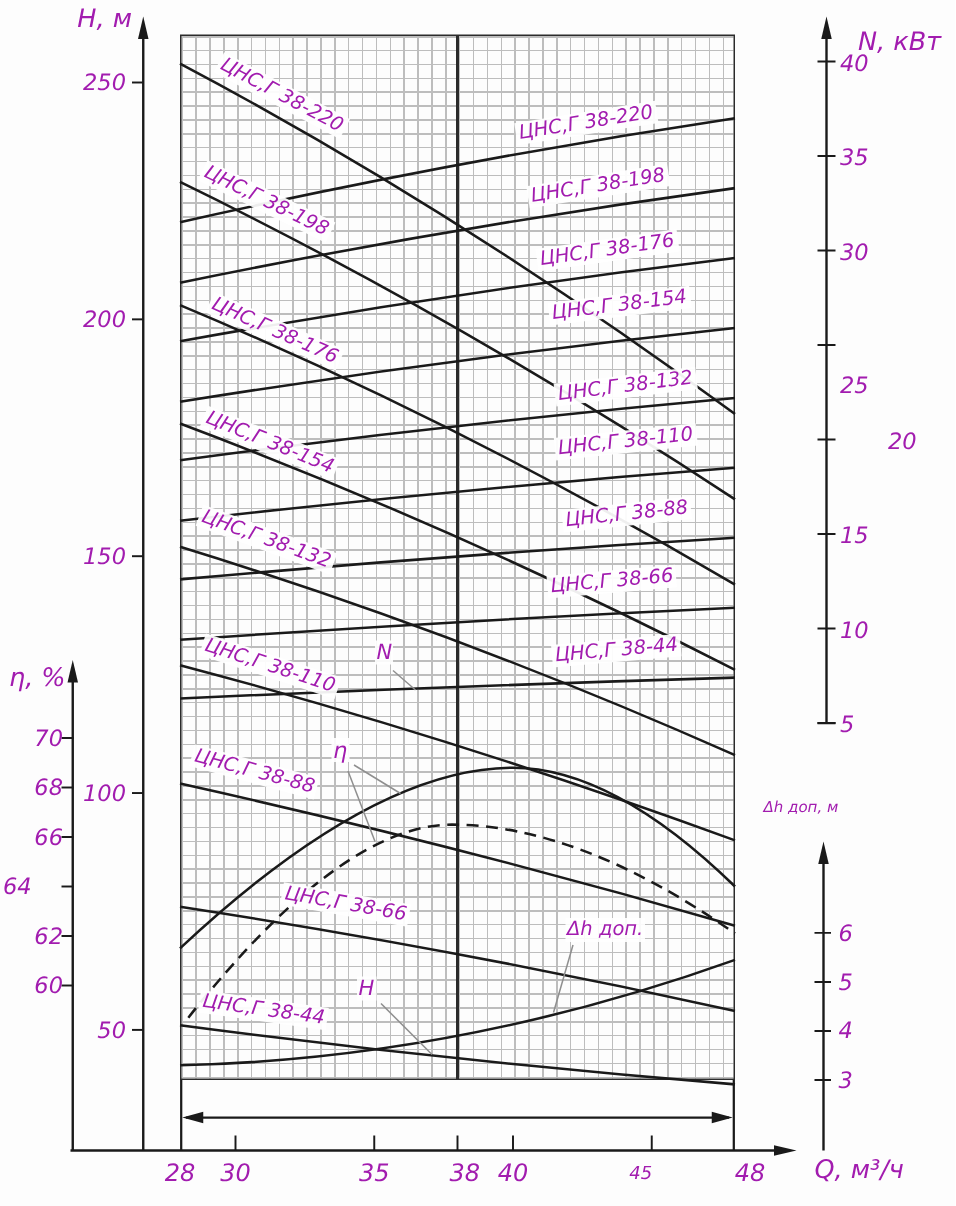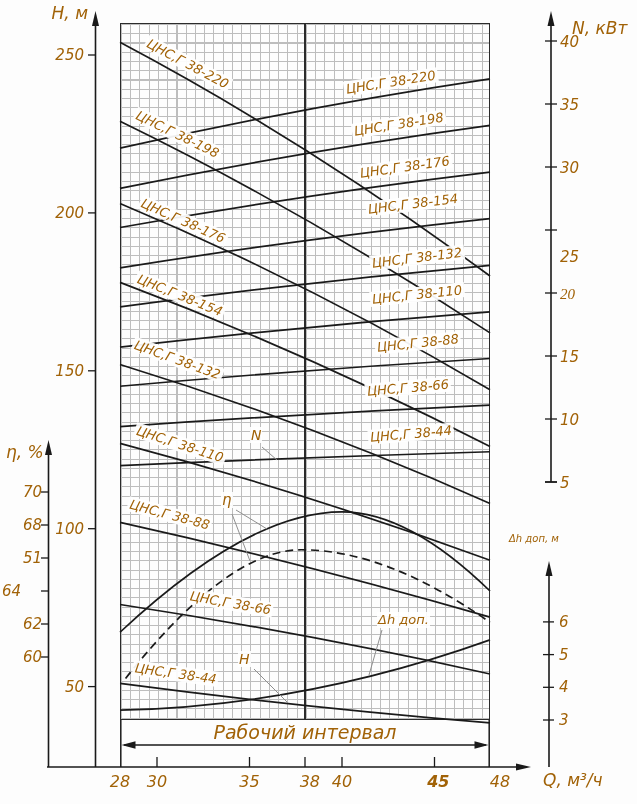--- a/index.html
+++ b/index.html
@@ -1,18 +1,18 @@
 <!DOCTYPE html>
 <html><head>
 <meta charset="utf-8">
 <style>
   html,body{margin:0;padding:0;background:#ffffff;}
   #canvas{
     position:relative;width:637px;height:804px;background:#fdfdfd;overflow:hidden;
-    font-family:"DejaVu Sans",sans-serif;color:#a16207;
+    font-family:"DejaVu Sans",sans-serif;color:#a21caf;
   }
   #grid{
     position:absolute;left:120px;top:23px;width:370px;height:697px;
     border:1.5px solid #2b2b2b;box-sizing:border-box;
     background-image:
       repeating-linear-gradient(to right,#bdbdbd 0 1px,transparent 1px 9.25px),
       repeating-linear-gradient(to bottom,#bdbdbd 0 1px,transparent 1px 9.25px);
     z-index:1;
   }
   #nominal-line{
@@ -118,49 +118,48 @@
       <line x1="254" y1="669" x2="288" y2="703" stroke="#8f8f8f" stroke-width="1"></line>
       <line x1="382" y1="630" x2="369" y2="675" stroke="#8f8f8f" stroke-width="1"></line>
     </svg>
 
   <div class="axis-title" style="left:30px;top:3px;width:58px;text-align:right;">Н, м</div>
   <div class="axis-title" style="left:6px;top:442px;">η, %</div>
   <div class="axis-title" style="left:572px;top:18px;">N, кВт</div>
   <div class="axis-title" style="left:509px;top:533px;font-size:10px;">Δh доп, м</div>
   <div class="axis-title" style="left:543px;top:770px;">Q, м³/ч</div>
 
-  <div id="working-interval-label">Рабочий интервал</div>
 
   <div class="anno" style="left:250px;top:427px;">N</div>
   <div class="anno" style="left:221px;top:492px;font-size:15px;">η</div>
   <div class="anno" style="left:238px;top:651px;">Н</div>
   <div class="anno" style="left:377px;top:612px;font-size:13px;">Δh доп.</div>
 
 <div class="ticklabel" style="left: 105px; top: 772px; width: 30px; text-align: center; font-size: 16px;">28</div>
     <div class="ticklabel" style="left: 142px; top: 772px; width: 30px; text-align: center; font-size: 16px;">30</div>
     <div class="ticklabel" style="left: 234.5px; top: 772px; width: 30px; text-align: center; font-size: 16px;">35</div>
     <div class="ticklabel" style="left: 290px; top: 772px; width: 30px; text-align: right; font-size: 16px;">38</div>
     <div class="ticklabel" style="left: 327px; top: 772px; width: 30px; text-align: center; font-size: 16px;">40</div>
-    <div class="ticklabel" style="left: 419.5px; top: 772px; width: 30px; text-align: right; font-size: 16px; font-weight: bold;">45</div>
+    <div class="ticklabel" style="left: 419.5px; top: 772px; width: 30px; text-align: left; font-size: 12px;">45</div>
     <div class="ticklabel" style="left: 485px; top: 772px; width: 30px; text-align: center; font-size: 16px;">48</div>
     <div class="ticklabel" style="left: 38px; top: 676.6px; width: 46px; text-align: right;">50</div>
     <div class="ticklabel" style="left: 38px; top: 518.7px; width: 46px; text-align: right;">100</div>
     <div class="ticklabel" style="left: 38px; top: 360.8px; width: 46px; text-align: right;">150</div>
     <div class="ticklabel" style="left: 38px; top: 202.9px; width: 46px; text-align: right;">200</div>
     <div class="ticklabel" style="left: 38px; top: 45px; width: 46px; text-align: right;">250</div>
     <div class="ticklabel" style="left: 2px; top: 647px; width: 40px; text-align: right;">60</div>
     <div class="ticklabel" style="left: 2px; top: 614px; width: 40px; text-align: right;">62</div>
     <div class="ticklabel" style="left: 2px; top: 581px; width: 40px; text-align: left;">64</div>
-    <div class="ticklabel" style="left: 2px; top: 548px; width: 40px; text-align: right;">51</div>
+    <div class="ticklabel" style="left: 2px; top: 548px; width: 40px; text-align: right;">66</div>
     <div class="ticklabel" style="left: 2px; top: 515px; width: 40px; text-align: right;">68</div>
     <div class="ticklabel" style="left: 2px; top: 482px; width: 40px; text-align: right;">70</div>
     <div class="ticklabel" style="left: 560px; top: 473px;">5</div>
     <div class="ticklabel" style="left: 560px; top: 410px;">10</div>
     <div class="ticklabel" style="left: 560px; top: 347px;">15</div>
-    <div class="ticklabel" style="left: 560px; top: 284px; font-family: Liberation Serif, serif;">20</div>
+    <div class="ticklabel" style="left: 592px; top: 284px;">20</div>
     <div class="ticklabel" style="left: 560px; top: 221px; margin-top: 26px;">25</div>
     <div class="ticklabel" style="left: 560px; top: 158px;">30</div>
     <div class="ticklabel" style="left: 560px; top: 95px;">35</div>
     <div class="ticklabel" style="left: 560px; top: 32px;">40</div>
     <div class="ticklabel" style="left: 559px; top: 710px;">3</div>
     <div class="ticklabel" style="left: 559px; top: 677.3px;">4</div>
     <div class="ticklabel" style="left: 559px; top: 644.6px;">5</div>
     <div class="ticklabel" style="left: 559px; top: 611.9px;">6</div>
     <div class="pump-label" style="left: 146px; top: 34px; transform: rotate(28deg);">ЦНС,Г 38-220</div>
     <div class="pump-label" style="left: 344px; top: 82px; transform: rotate(-9deg);">ЦНС,Г 38-220</div>

